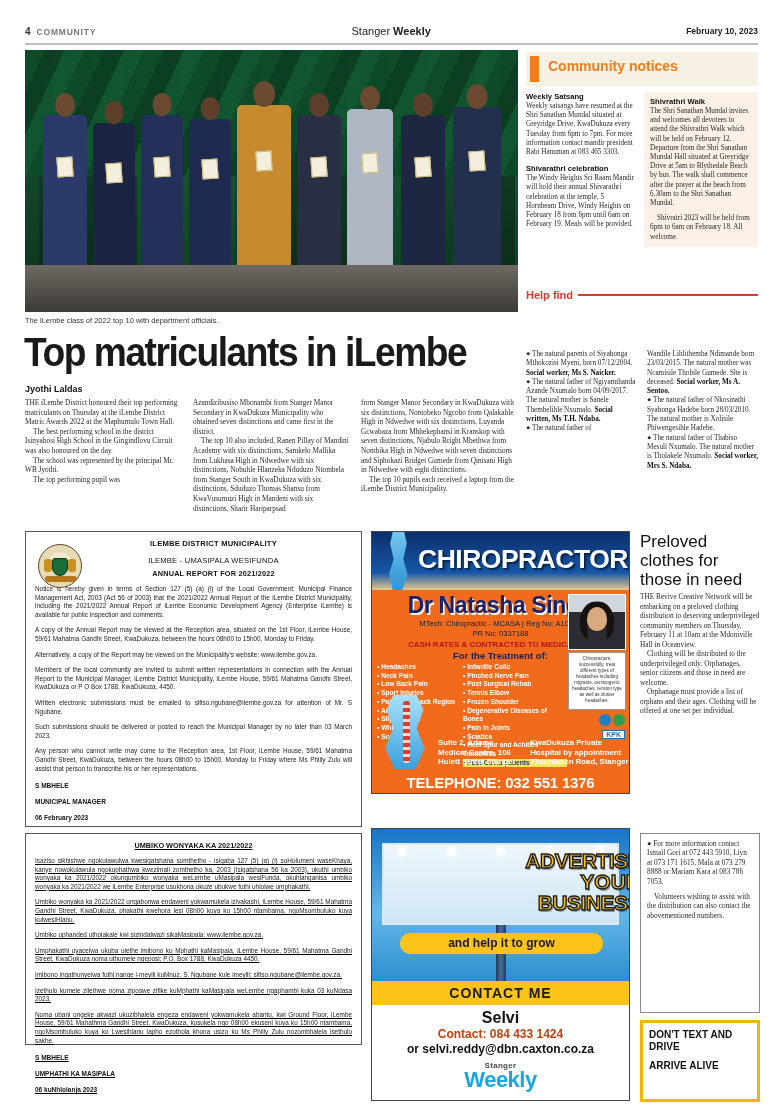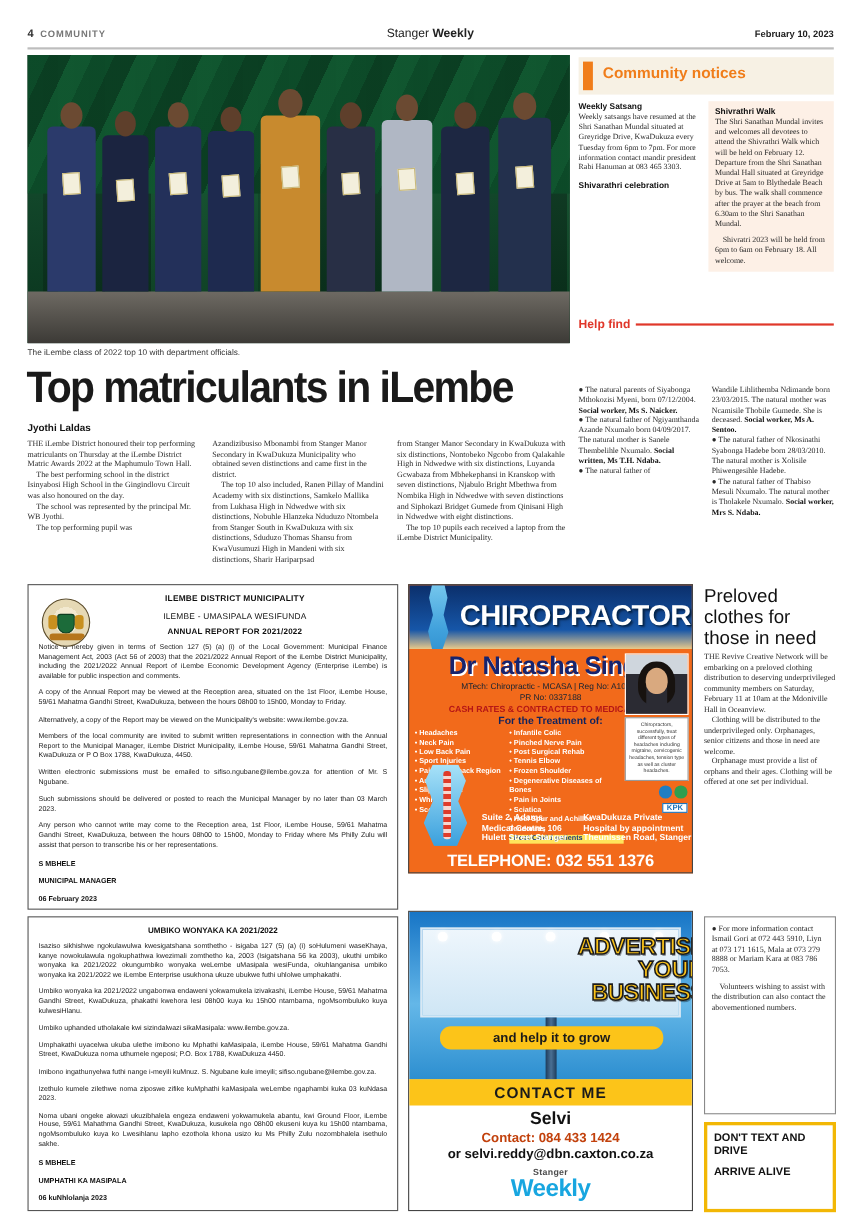--- a/index.html
+++ b/index.html
@@ -146,23 +146,24 @@
   .crest-base { position:absolute; left:6px; bottom:5px; width:32px; height:6px; background:#b6761b; border-radius:3px; }
   .mn-titles { text-align:center; margin-left:40px; }
   .mn-t1 { font-size:7.6px; font-weight:bold; letter-spacing:.2px; color:#111; margin-bottom:8px; }
   .mn-t2 { font-size:7.6px; font-weight:normal; letter-spacing:.2px; color:#111; margin-bottom:4px; }
   .mn-t3 { font-size:7.3px; font-weight:bold; letter-spacing:.2px; color:#111; margin-bottom:6px; }
   .mn-p { font-size:6.4px; line-height:8.6px; color:#222; text-align:justify; margin-top:7px; }
   .mn-sig { font-size:6.5px; font-weight:bold; color:#111; margin-top:9px; }
 
   
   .mn2 {
-    position:absolute; left:25px; top:833px; width:337px; height:268px;
+    position:absolute; left:25px; top:833px; width:337px; height:212px;
     border:1px solid #555; background:#fff; padding:7px 9px;
     font-family:"Liberation Sans", sans-serif;
+    text-decoration:underline;
   }
   .mn2-title { text-align:center; font-size:7.3px; font-weight:bold; color:#111; margin-bottom:4px; }
 
   
   .chiro {
     position:absolute; left:371px; top:531px; width:259px; height:263px;
     border:1px solid #444; overflow:hidden; background:#f26a1b;
     font-family:"Liberation Sans", sans-serif;
   }
   .chiro-top {
@@ -394,20 +395,21 @@
   <div class="cn-box"></div>
   <div class="cn-bar"></div>
   <div class="cn-title">Community notices</div>
 
   <div class="cn-cols">
     <div class="cn-left">
       <div class="cn-h">Weekly Satsang</div>
       <div class="cn-p">Weekly satsangs have resumed at the Shri Sanathan Mundal situated at Greyridge Drive, KwaDukuza every Tuesday from 6pm to 7pm. For more information contact mandir president Rabi Hanuman at 083 465 3303.</div>
       <div class="cn-gap"></div>
       <div class="cn-h">Shivarathri celebration</div>
+      <div class="cn-p">The Windy Heights Sri Raam Mandir will hold their annual Shivarathri celebration at the temple, 5 Hornbeam Drive, Windy Heights on February 18 from 6pm until 6am on February 19. Meals will be provided.</div>
     </div>
     <div class="cn-right">
       <div class="cn-h">Shivrathri Walk</div>
       <div class="cn-p">The Shri Sanathan Mundal invites and welcomes all devotees to attend the Shivrathri Walk which will be held on February 12. Departure from the Shri Sanathan Mundal Hall situated at Greyridge Drive at 5am to Blythedale Beach by bus. The walk shall commence after the prayer at the beach from 6.30am to the Shri Sanathan Mundal.</div>
       <div class="cn-p" style="margin-top:6px;text-indent:7px;">Shivratri 2023 will be held from 6pm to 6am on February 18. All welcome.</div>
     </div>
   </div>
 
   <div class="hf-head">
     <span class="hf-title">Help find</span>
@@ -560,21 +562,21 @@
     <div class="adv-phone">Contact: 084 433 1424</div>
     <div class="adv-email">or selvi.reddy@dbn.caxton.co.za</div>
     <div class="adv-logo">
       <div class="stg">Stanger</div>
       <div class="wk">Weekly</div>
     </div>
   </div>
 
   <div class="pl-title">Preloved clothes for those in need</div>
   <div class="pl-body">
-    <p>THE Revive Creative Network will be embarking on a preloved clothing distribution to deserving underprivileged community members on Saturday, February 11 at 10am at the Mdoniville Hall in Oceanview.</p>
+    <p>THE Revive Creative Network will be embarking on a preloved clothing distribution to deserving underprivileged community members on Thursday, February 11 at 10am at the Mdoniville Hall in Oceanview.</p>
     <p>Clothing will be distributed to the underprivileged only. Orphanages, senior citizens and those in need are welcome.</p>
     <p>Orphanage must provide a list of orphans and their ages. Clothing will be offered at one set per individual.</p>
   </div>
   <div class="pl-box">
     <div>● For more information contact Ismail Gori at 072 443 5910, Liyn at 073 171 1615, Mala at 073 279 8888 or Mariam Kara at 083 786 7053.</div>
     <div style="margin-top:6px;text-indent:7px;">Volunteers wishing to assist with the distribution can also contact the abovementioned numbers.</div>
   </div>
   <div class="pl-dtaa">
     <div>DON'T TEXT AND DRIVE</div>
     <div class="gap"></div>

